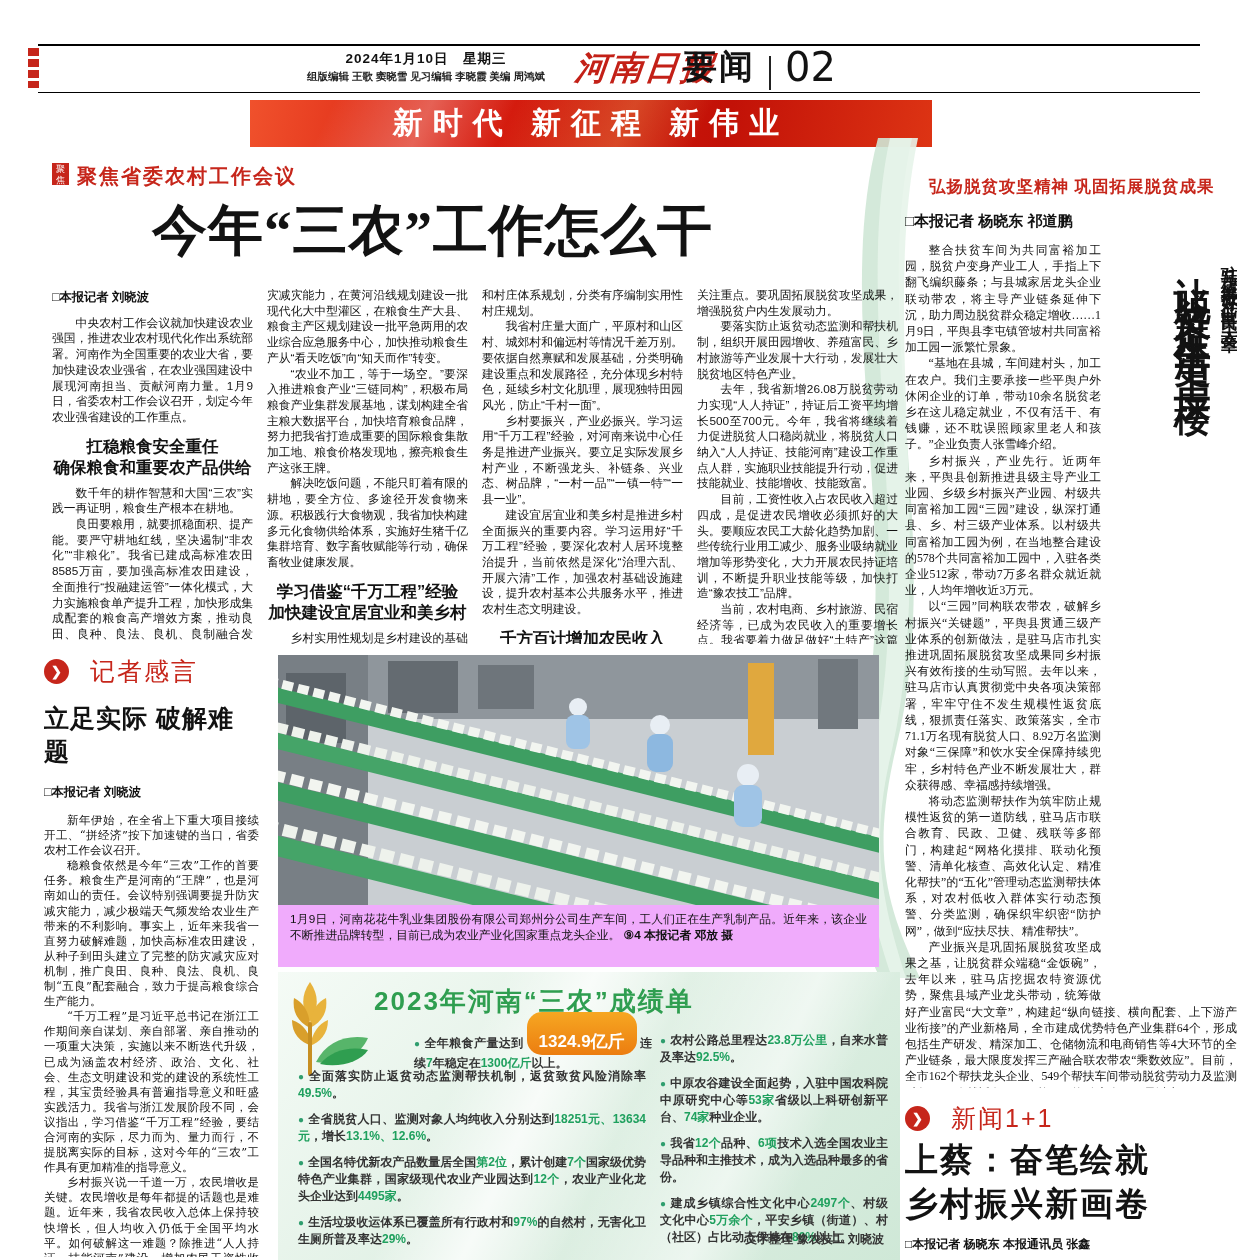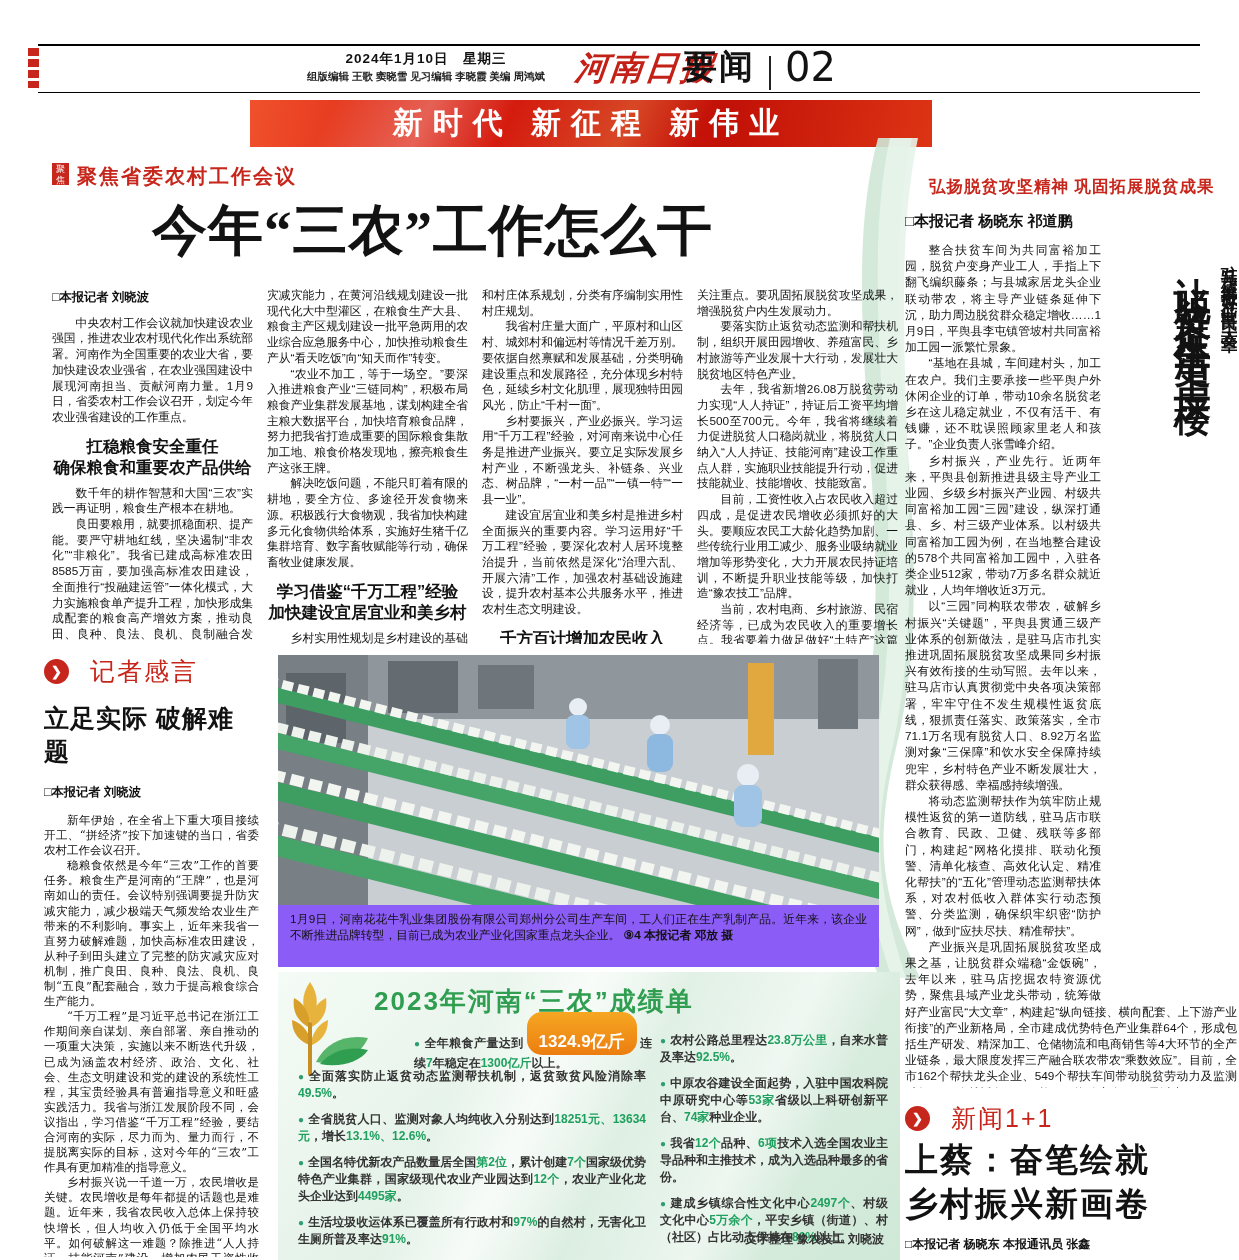--- a/index.html
+++ b/index.html
@@ -51,21 +51,21 @@
   .chev-circle{width:25px;height:25px;border-radius:50%;background:#c6261b;color:#fff;
       display:flex;align-items:center;justify-content:center;font-size:13px;font-weight:bold;}
   .badge-label{font-size:25px;font-weight:400;color:#c6261b;letter-spacing:2px;margin-left:12px;}
   .comm-headline{font-size:25px;font-weight:900;letter-spacing:1px;margin:14px 0 0;}
   .comm-byline{font-size:12.3px;font-weight:bold;margin:16px 0 12px;}
   .comm-body{font-family:"DejaVu Serif",serif;font-size:11.5px;line-height:15.1px;text-align:justify;}
   .comm-body p{margin:0;text-indent:2em;}
   
   .photo{position:absolute;left:278px;top:655px;width:601px;height:250px;overflow:hidden;z-index:1;}
   .caption{position:absolute;left:278px;top:905px;width:601px;height:62px;box-sizing:border-box;
-      background:#8b5cf6;padding:6px 12px 0;font-size:11.8px;line-height:16px;text-align:justify;z-index:1;}
+      background:#f0abfc;padding:6px 12px 0;font-size:11.8px;line-height:16px;text-align:justify;z-index:1;}
   .caption .lead{text-indent:2em;display:inline;}
   .caption b{font-weight:bold;}
   
   .scorecard{position:absolute;left:278px;top:972px;width:622px;height:288px;overflow:hidden;z-index:1;
       background:linear-gradient(135deg,#f5fbf6 0%,#e2f1e6 45%,#cfe8d7 100%);}
   .scorecard::before{content:"";position:absolute;inset:0;
       background:linear-gradient(115deg,transparent 30%,rgba(255,255,255,.75) 42%,transparent 55%,rgba(255,255,255,.55) 72%,transparent 82%);}
   .sc-title{position:absolute;left:96px;top:12px;font-size:26px;font-weight:900;color:#2f9e50;
       letter-spacing:2px;z-index:2;}
   .wheat{position:absolute;left:2px;top:4px;z-index:2;}
@@ -78,21 +78,21 @@
   .sc-item1{position:absolute;left:136px;top:40px;width:238px;z-index:2;}
   .sc-left{position:absolute;left:20px;top:96px;width:348px;z-index:2;}
   .sc-right{position:absolute;left:382px;top:60px;width:228px;z-index:2;}
   .sc-credit{position:absolute;right:16px;bottom:12px;font-size:12px;font-weight:bold;color:#333;z-index:2;}
   
   .right-kicker{position:absolute;left:905px;top:176px;font-size:16.5px;font-weight:900;
       color:#c6261b;letter-spacing:1px;z-index:1;margin-left:24px;}
   .right-byline{position:absolute;left:905px;top:212px;font-size:15px;font-weight:bold;z-index:1;}
   .right-body{position:absolute;left:905px;top:242px;width:332px;height:846px;overflow:hidden;
       font-size:11.8px;line-height:16.2px;text-align:justify;z-index:1;}
-  .right-body p{margin:0;text-indent:2em;}
+  .right-body p{margin:0;text-indent:2em;font-family:Liberation Serif, serif;}
   .vert-block{float:right;width:126px;height:742px;margin:6px 0 8px 10px;display:flex;
       justify-content:flex-end;}
   .vert-head{writing-mode:vertical-rl;font-family:"Liberation Serif",serif;font-size:37px;
       font-weight:900;letter-spacing:11px;line-height:1;}
   .vert-kick{writing-mode:vertical-rl;font-size:17px;font-weight:bold;letter-spacing:5px;
       margin-left:10px;padding-top:4px;}
   
   .news-badge{position:absolute;left:905px;top:1102px;display:flex;align-items:center;gap:9px;z-index:1;}
   .news-headline{position:absolute;left:905px;top:1138px;font-family:"Liberation Serif",serif;
       font-size:33px;font-weight:900;line-height:44px;letter-spacing:2px;z-index:1;}
@@ -236,21 +236,21 @@
       <path d="M40,88 C52,74 70,70 88,74 C80,86 60,92 40,88 Z" fill="#2f9e50"></path>
     </svg>
     <div class="sc-title">2023年河南“三农”成绩单</div>
     <div class="sc-item1">
       <div class="sc-item"><span class="dot">●</span><span class="s0">全年粮食产量达到</span><span class="s2">1324.9亿斤</span><span class="s0">连续</span><span class="s1">7</span><span class="s0">年稳定在</span><span class="s1">1300亿斤</span><span class="s0">以上。</span></div>
     </div>
     <div class="sc-left">
         <div class="sc-item"><span class="dot">●</span><span class="s0">全面落实防止返贫动态监测帮扶机制，返贫致贫风险消除率</span><span class="s1">49.5%</span><span class="s0">。</span></div>
         <div class="sc-item"><span class="dot">●</span><span class="s0">全省脱贫人口、监测对象人均纯收入分别达到</span><span class="s1">18251元、13634元</span><span class="s0">，增长</span><span class="s1">13.1%、12.6%</span><span class="s0">。</span></div>
         <div class="sc-item"><span class="dot">●</span><span class="s0">全国名特优新农产品数量居全国</span><span class="s1">第2位</span><span class="s0">，累计创建</span><span class="s1">7个</span><span class="s0">国家级优势特色产业集群，国家级现代农业产业园达到</span><span class="s1">12个</span><span class="s0">，农业产业化龙头企业达到</span><span class="s1">4495家</span><span class="s0">。</span></div>
-        <div class="sc-item"><span class="dot">●</span><span class="s0">生活垃圾收运体系已覆盖所有行政村和</span><span class="s1">97%</span><span class="s0">的自然村，无害化卫生厕所普及率达</span><span class="s1">91%</span><span class="s0">。</span></div>
+        <div class="sc-item"><span class="dot">●</span><span class="s0">生活垃圾收运体系已覆盖所有行政村和</span><span class="s1">97%</span><span class="s0">的自然村，无害化卫生厕所普及率达</span><span class="s1">29%</span><span class="s0">。</span></div>
       </div>
     <div class="sc-right">
         <div class="sc-item"><span class="dot">●</span><span class="s0">农村公路总里程达</span><span class="s1">23.8万公里</span><span class="s0">，自来水普及率达</span><span class="s1">92.5%</span><span class="s0">。</span></div>
         <div class="sc-item"><span class="dot">●</span><span class="s0">中原农谷建设全面起势，入驻中国农科院中原研究中心等</span><span class="s1">53家</span><span class="s0">省级以上科研创新平台、</span><span class="s1">74家</span><span class="s0">种业企业。</span></div>
         <div class="sc-item"><span class="dot">●</span><span class="s0">我省</span><span class="s1">12个</span><span class="s0">品种、</span><span class="s1">6项</span><span class="s0">技术入选全国农业主导品种和主推技术，成为入选品种最多的省份。</span></div>
         <div class="sc-item"><span class="dot">●</span><span class="s0">建成乡镇综合性文化中心</span><span class="s1">2497个</span><span class="s0">、村级文化中心</span><span class="s1">5万余个</span><span class="s0">，平安乡镇（街道）、村（社区）占比动态保持在</span><span class="s1">80%</span><span class="s0">以上。</span></div>
       </div>
     <div class="sc-credit">文字整理 豫农技工 刘晓波</div>
   </div>
 

